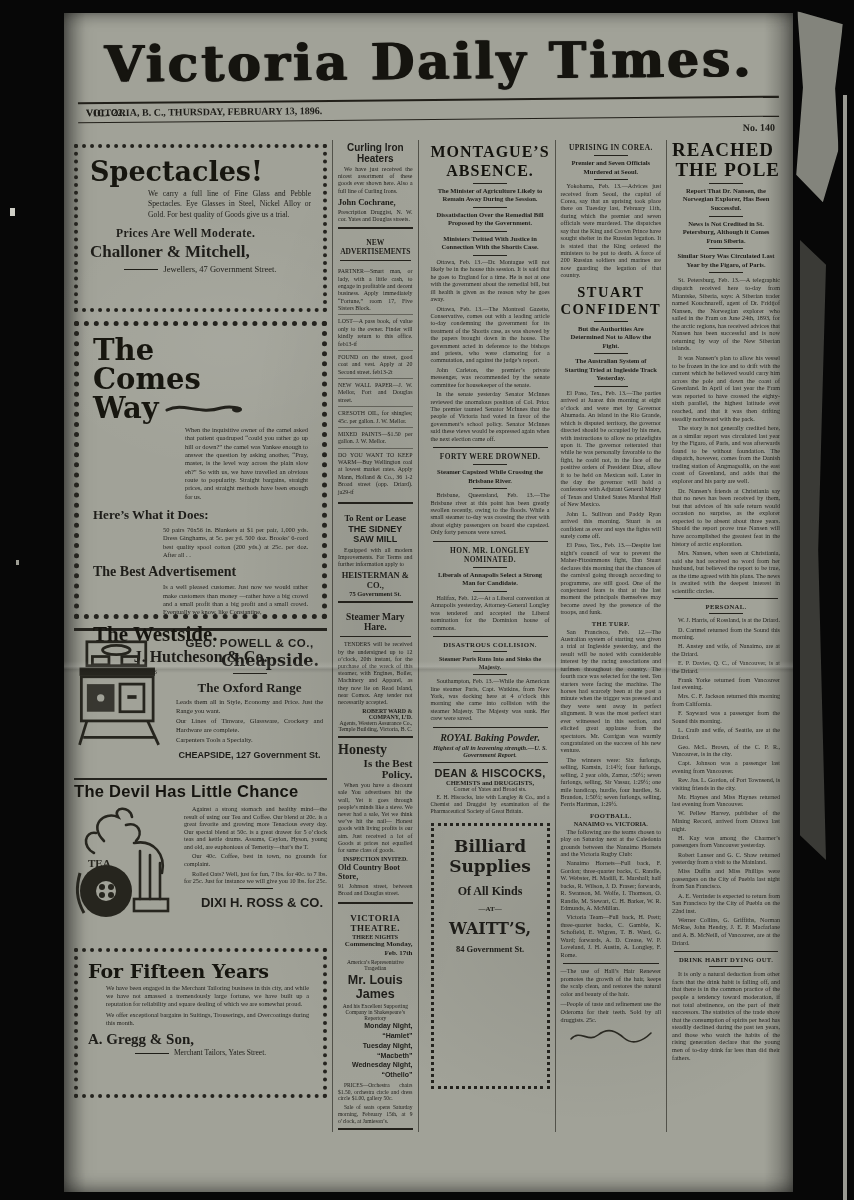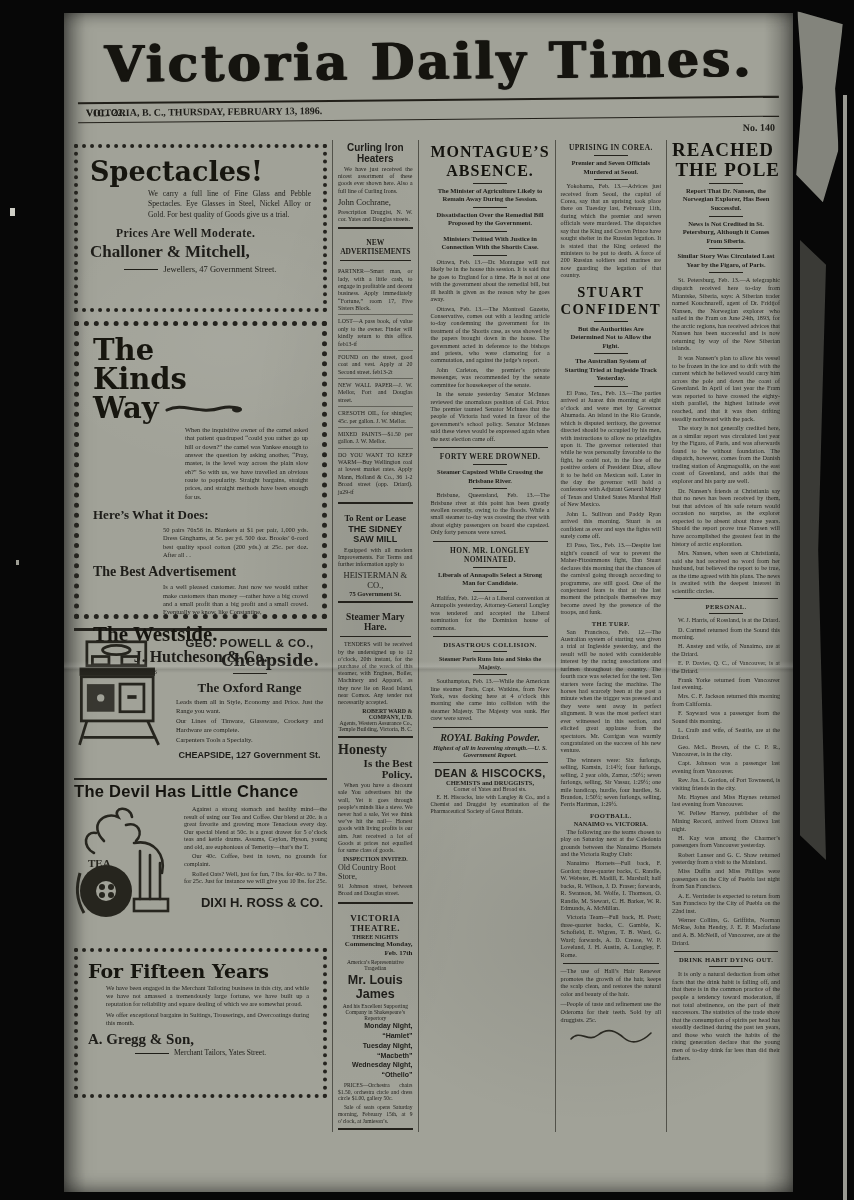--- a/index.html
+++ b/index.html
@@ -91,21 +91,21 @@
   .devil-firm{font-size:13px;font-weight:bold;text-align:right;margin-top:6px;padding-right:4px;}
 
   .ad-fifteen{border:4px dotted #24231e;padding:8px 10px 6px;margin-top:8px;height:128px;}
   .fifteen-title{font-family:"DejaVu Serif", serif;font-weight:bold;font-size:19px;color:#16150f;}
   .fifteen-body{font-size:6.3px;line-height:1.3;text-align:justify;padding:2px 4px 0 18px;}
   .gregg{font-size:15px;font-weight:bold;margin-top:4px;}
   .gregg-sub{font-size:7.5px;text-align:center;}
 
   
   .c2-head{font-weight:bold;font-size:10px;text-align:center;line-height:1.1;margin-top:2px;}
-  .c2-firm{font-weight:normal;font-size:8.5px;margin-top:1px;}
+  .c2-firm{font-weight:bold;font-size:8.5px;margin-top:1px;}
   .cl-list .cl{font-size:5.9px;text-align:justify;line-height:1.25;padding:3px 0 2px;}
   .cl-list .cl + .cl{border-top:1px solid rgba(30,28,22,.45);}
   .c2-sub{font-size:7.5px;font-weight:bold;text-align:center;margin:9px 0 1px;}
   .honesty-t1{font-weight:bold;font-size:14px;}
   .honesty-t2{font-weight:bold;font-size:11px;text-align:right;line-height:1;}
   .star-name{font-weight:bold;font-size:12.5px;text-align:center;margin:2px 0;}
   .night{font-weight:bold;font-size:7px;text-align:right;line-height:1.4;}
   .davies-name{font-weight:bold;font-size:12px;text-align:center;letter-spacing:.5px;}
 
   
@@ -155,21 +155,21 @@
         <div class="spect-title">Spectacles!</div>
         <div class="spect-body">We carry a full line of Fine Glass and Pebble Spectacles.  Eye Glasses in Steel, Nickel Alloy or Gold.    For best quality of Goods give us a trial.</div>
         <div class="spect-tag">Prices Are Well Moderate.</div>
         <div class="spect-firm">Challoner &amp; Mitchell,</div>
         <div class="spect-sub"><span class="dashline"></span><span>Jewellers, 47 Government Street.</span></div>
       </div>
 
       <div class="ad-best">
         <div class="best-title">
           <div>The</div>
-          <div>Kinds</div>
+          <div>Comes</div>
           <div style="display:flex;align-items:center;">
             <span>Way</span>
             <svg width="78" height="18" viewBox="0 0 78 18" style="margin-left:6px;">
               <path d="M2 10 C 18 2, 34 15, 56 8 C 64 6, 70 7, 75 9" stroke="#22211b" stroke-width="3" fill="none" stroke-linecap="round"></path>
               <ellipse cx="72" cy="9.5" rx="5" ry="3" fill="#22211b"></ellipse>
             </svg>
           </div>
         </div>
         <div class="best-body">When the inquisitive owner of the camel asked that patient quadruped “could you rather go up hill or down?” the camel was Yankee enough to answer the question by asking another, “Pray, master, is the level way across the plain slow eh?” So with us, we have travelled an obvious route to popularity. Straight bargains, straight prices, and straight methods have been enough for us.</div>
         <div class="best-h2">Here’s What it Does:</div>
@@ -354,20 +354,28 @@
       <div class="sep-wide"></div>
       <div class="royal-1">ROYAL Baking Powder.</div>
       <div class="royal-2">Highest of all in leavening strength.—U. S. Government Report.</div>
 
       <div class="sep-wide"></div>
       <div class="dean-name sans">DEAN &amp; HISCOCKS,</div>
       <div class="ctr" style="font-size:6.5px;font-weight:bold;">CHEMISTS and DRUGGISTS,</div>
       <div class="ctr" style="font-size:6px;">Corner of Yates and Broad sts.</div>
       <div class="p" style="font-size:5.7px;">E. H. Hiscocks, late with Langley &amp; Co., and a Chemist and Druggist by examination of the Pharmaceutical Society of Great Britain.</div>
 
+      <div class="billiard">
+        <div class="bil-1">Billiard</div>
+        <div class="bil-1">Supplies</div>
+        <div class="bil-3">Of All Kinds</div>
+        <div class="bil-at">—AT—</div>
+        <div class="bil-5">WAITT’S,</div>
+        <div class="bil-6">84 Government St.</div>
+      </div>
     </div>
 
     <div class="col col4">
       <div class="h-md">UPRISING IN COREA.</div>
       <div class="sep"></div>
       <div class="deck">Premier and Seven Officials Murdered at Seoul.</div>
       <div class="sep"></div>
       <div class="p">Yokohama, Feb. 13.—Advices just received from Seoul, the capital of Corea, say that an uprising took place there on Tuesday last, February 11th, during which the premier and seven officials were murdered.  The dispatches say that the King and Crown Prince have sought shelter in the Russian legation.  It is stated that the King ordered the ministers to be put to death.  A force of 200 Russian soldiers and marines are now guarding the legation of that country.</div>
 
       <div class="stuart-t">STUART  CONFIDENT</div>

